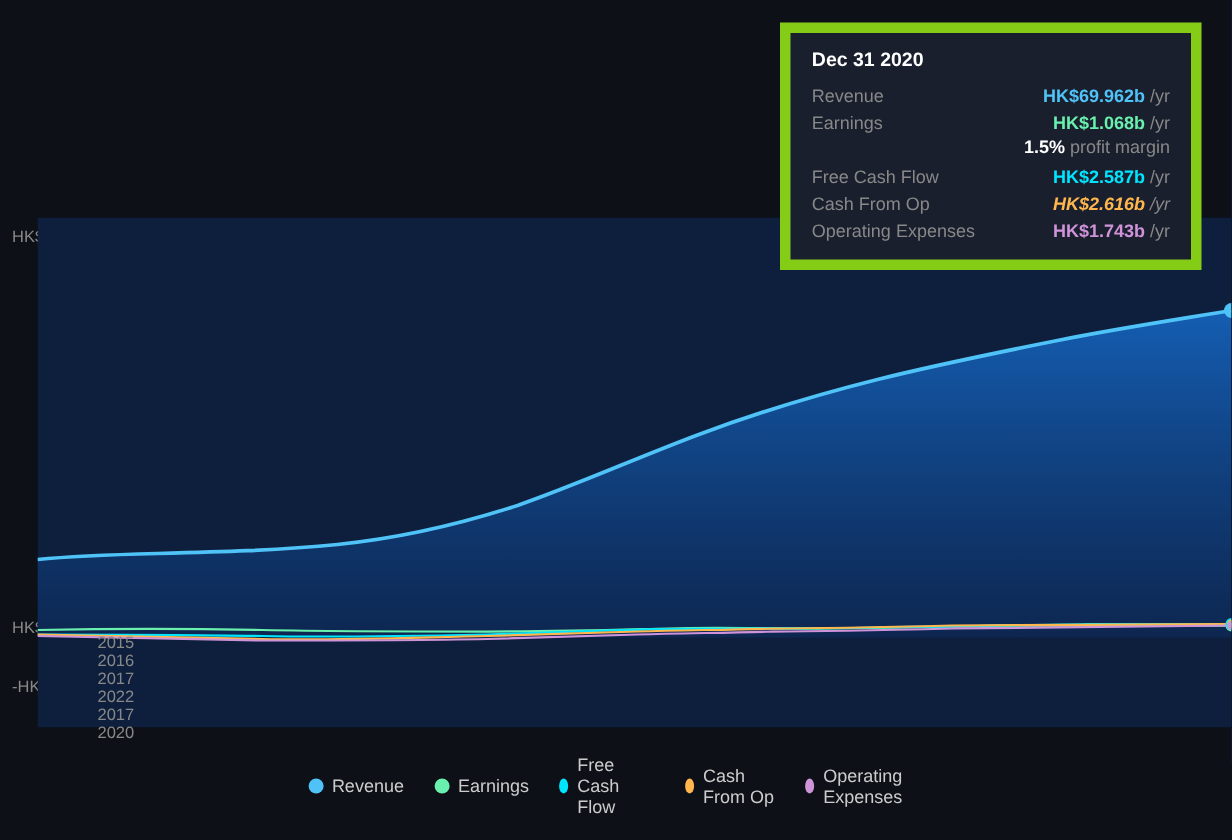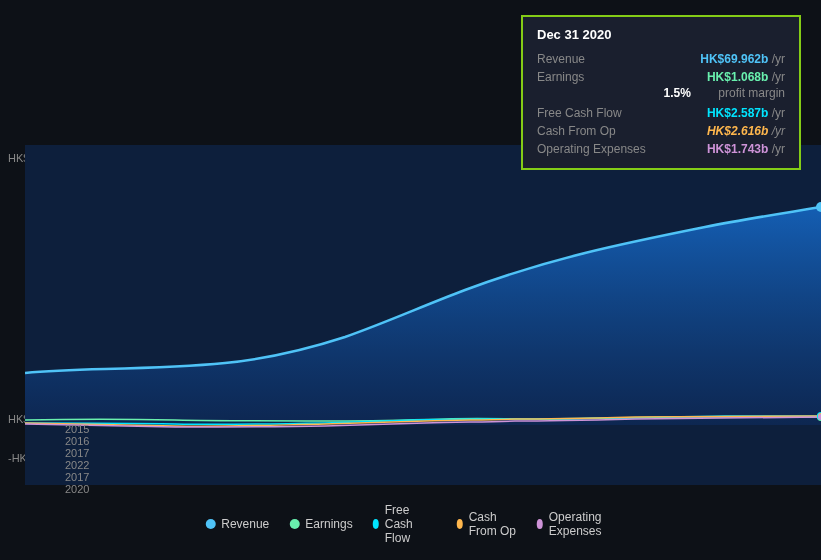--- a/index.html
+++ b/index.html
@@ -18,21 +18,21 @@
       width: 821px;
       height: 560px;
     }
 
     
     .tooltip-box {
       position: absolute;
       top: 15px;
       right: 20px;
       background: #1a1f2e;
-      border: 2px solid #84cc16;
+      border: 7px solid #84cc16;
       padding: 10px 14px;
       min-width: 280px;
       z-index: 10;
     }
 
     .tooltip-date {
       color: #fff;
       font-size: 13px;
       font-weight: bold;
       margin-bottom: 8px;
@@ -176,21 +176,21 @@
       <span class="tooltip-label">Revenue</span>
       <span class="tooltip-value color-blue">HK$69.962b <span style="color:#888; font-weight:normal;">/yr</span></span>
     </div>
 
     <div class="tooltip-row">
       <span class="tooltip-label">Earnings</span>
       <span class="tooltip-value color-green">HK$1.068b <span style="color:#888; font-weight:normal;">/yr</span></span>
     </div>
     <div style="text-align:right; font-size:12px; color:#fff; font-weight:bold; margin-bottom:4px;">
       <span>1.5%</span>
-      <span style="color:#888; font-weight:normal;margin-left:24px;"> profit margin</span>
+      <span style="color:#888; font-weight:normal;"> profit margin</span>
     </div>
 
     <div class="tooltip-row">
       <span class="tooltip-label">Free Cash Flow</span>
       <span class="tooltip-value color-cyan">HK$2.587b <span style="color:#888; font-weight:normal;">/yr</span></span>
     </div>
 
     <div class="tooltip-row">
       <span class="tooltip-label">Cash From Op</span>
       <span class="tooltip-value color-orange">HK$2.616b <span style="color:#888; font-weight:normal;">/yr</span></span>

